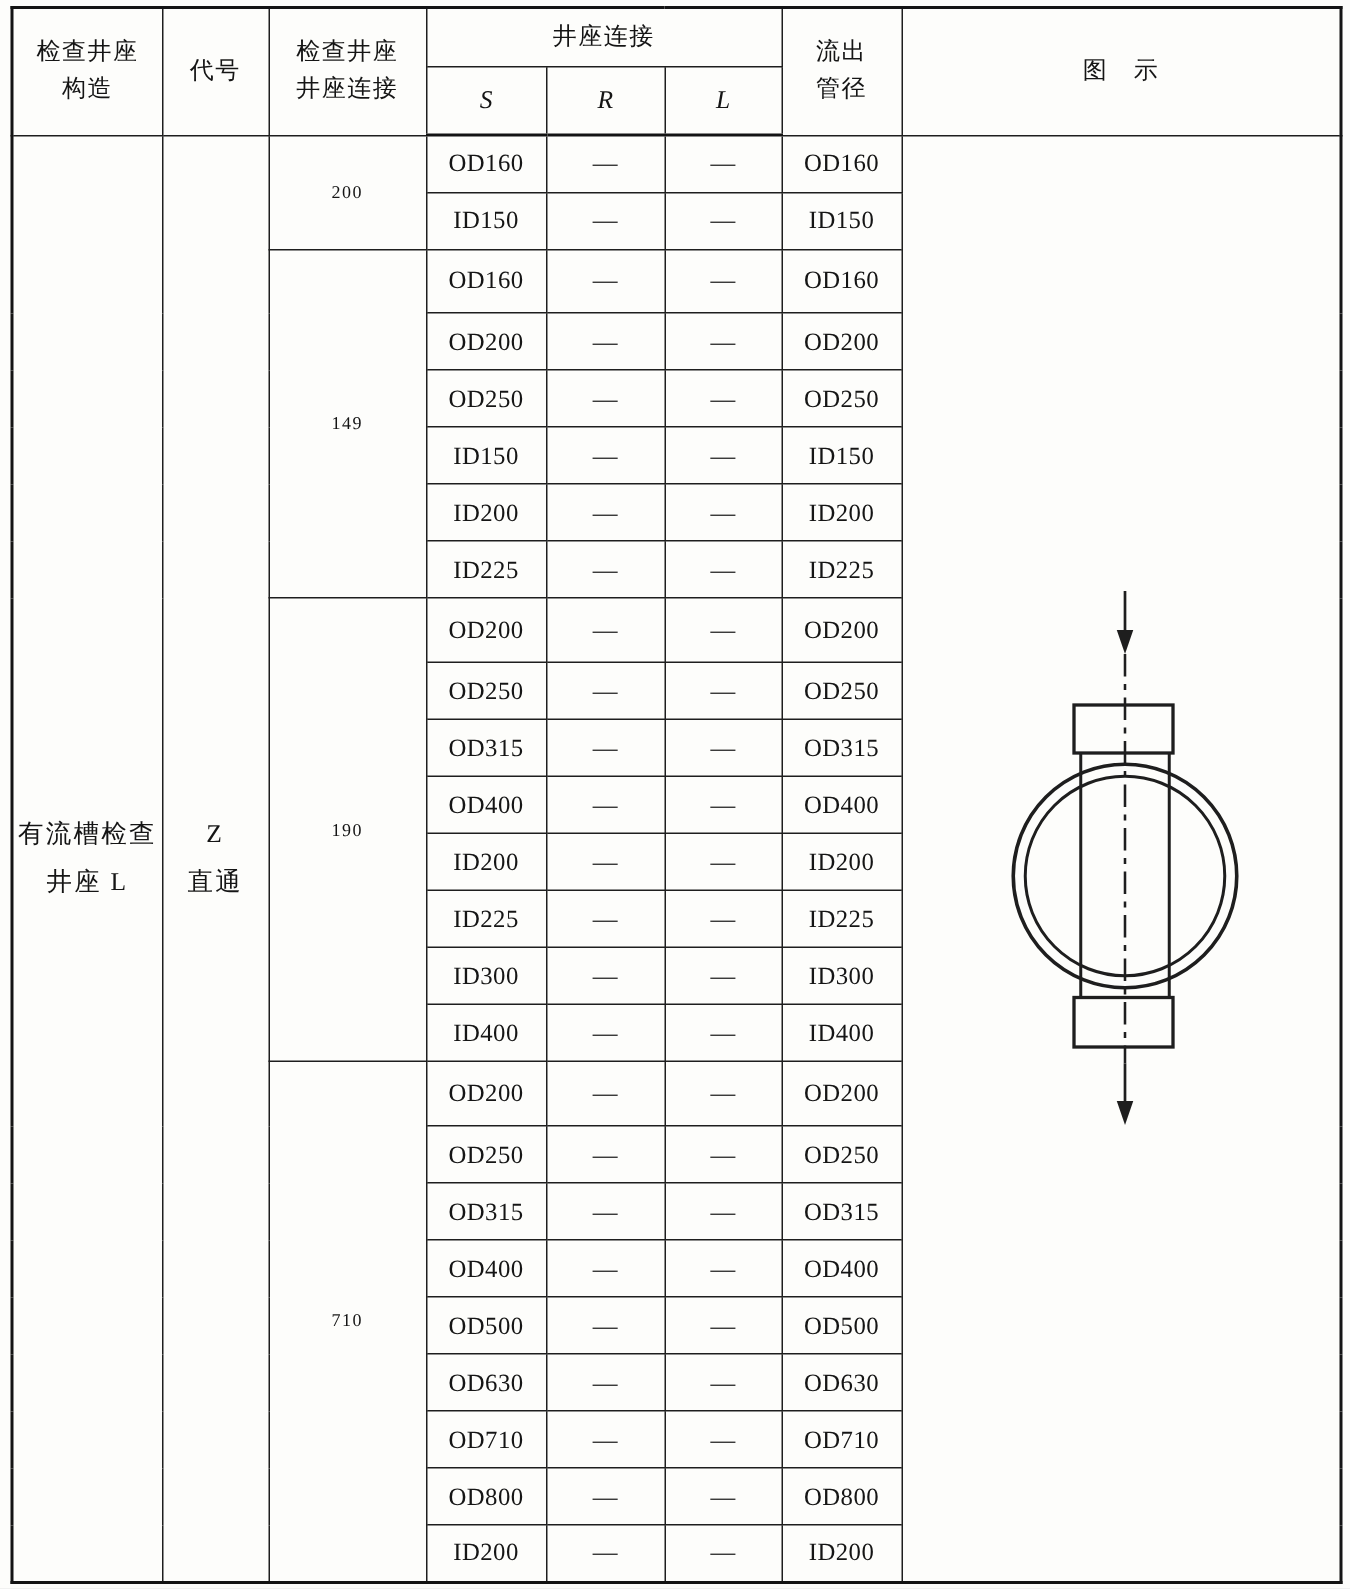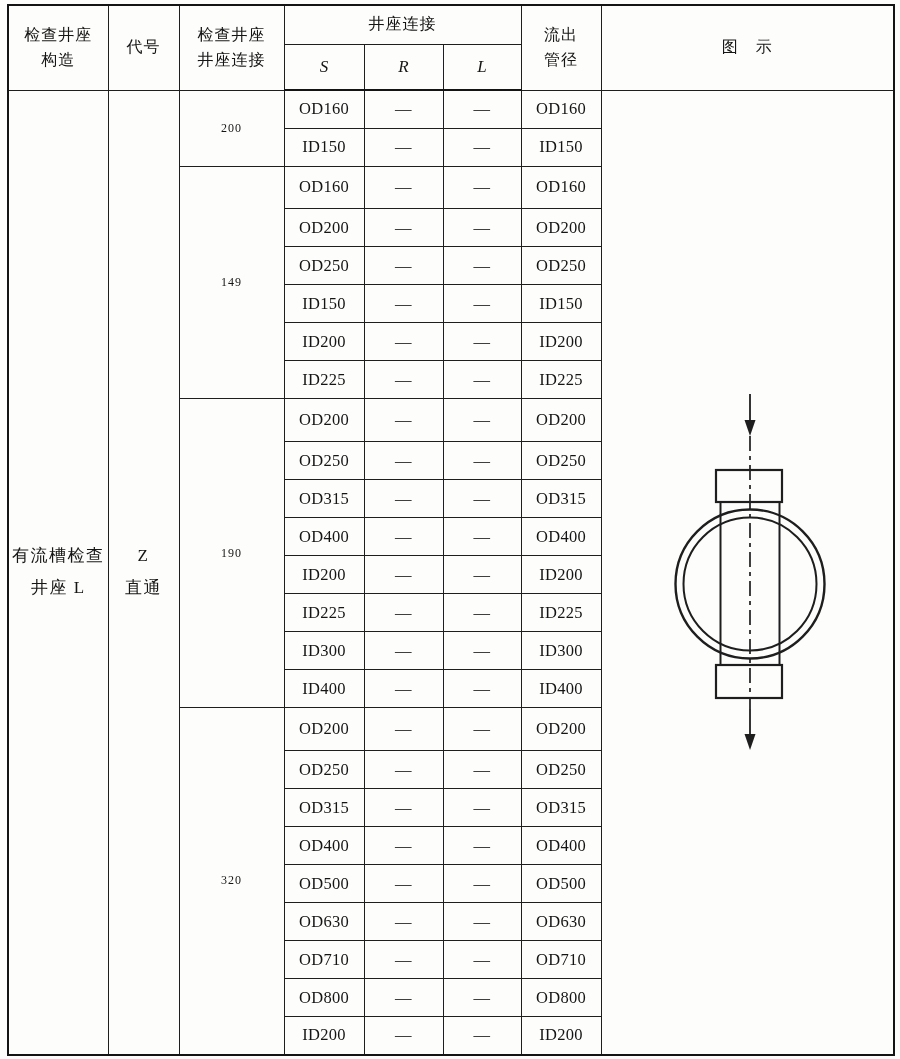--- a/index.html
+++ b/index.html
@@ -213,21 +213,21 @@
           <td class="c-val dash">—</td>
           <td class="c-val">ID300</td>
         </tr>
         <tr>
           <td class="c-val">ID400</td>
           <td class="c-val dash">—</td>
           <td class="c-val dash">—</td>
           <td class="c-val">ID400</td>
         </tr>
         <tr>
-          <td class="c-od" rowspan="9">320</td>
+          <td class="c-od" rowspan="9">710</td>
           <td class="c-val">OD200</td>
           <td class="c-val dash">—</td>
           <td class="c-val dash">—</td>
           <td class="c-val">OD200</td>
         </tr>
         <tr>
           <td class="c-val">OD250</td>
           <td class="c-val dash">—</td>
           <td class="c-val dash">—</td>
           <td class="c-val">OD250</td>

